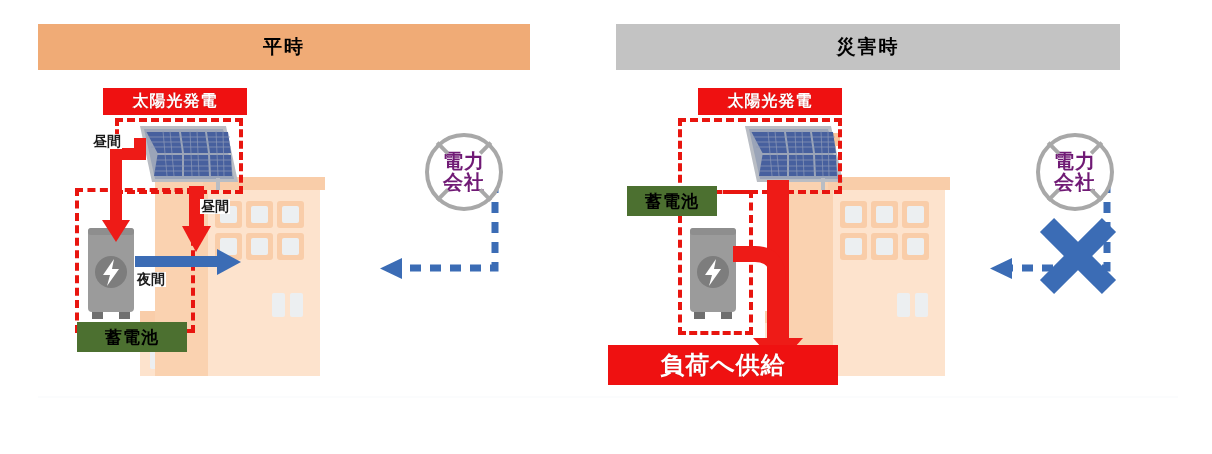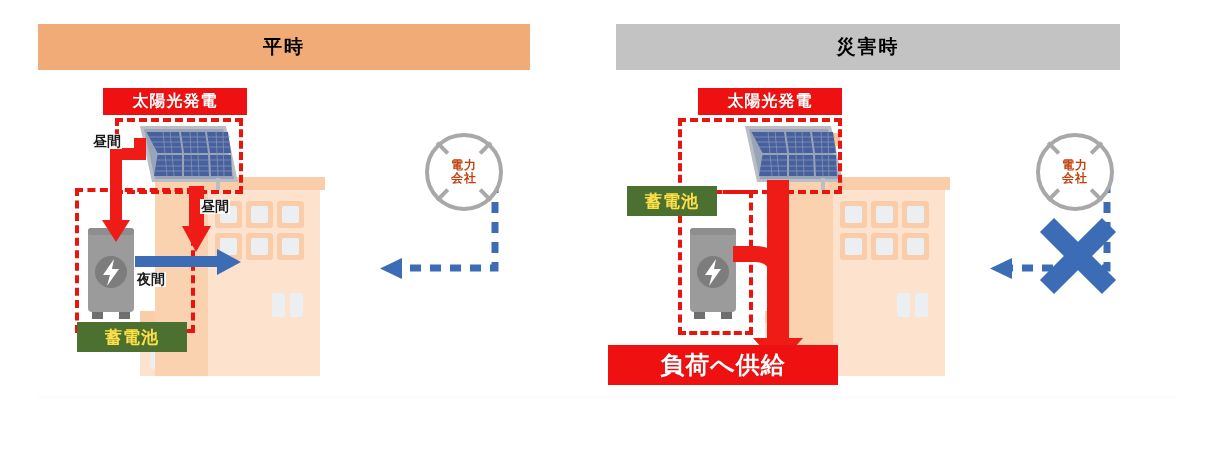--- a/index.html
+++ b/index.html
@@ -61,42 +61,42 @@
   
   .lbl-red{
     position:absolute;
     background:#ef1111;color:#fff;font-weight:bold;
     display:flex;align-items:center;justify-content:center;
     letter-spacing:1px;
     text-shadow:0 0 1px rgba(0,0,0,.25);
   }
   .lbl-green{
     position:absolute;
-    background:#4c7030;color:#fde047;font-weight:bold;
+    background:#4c7030;color:#000000;font-weight:bold;
     display:flex;align-items:center;justify-content:center;
     letter-spacing:1px;
   }
   .lbl-plain{
     position:absolute;
     color:#1a1a1a;font-weight:bold;font-size:14px;
     background:#ffffff;
     padding:0 1px;
     white-space:nowrap;
     line-height:1.1;
   }
 
   
   .utility{
     position:absolute;width:78px;height:78px;border-radius:50%;
     border:4px solid #a8a8a8;background:#ffffff;
     display:flex;flex-direction:column;align-items:center;justify-content:center;
     box-sizing:border-box;
   }
   .utility span{
-    font-weight:bold;font-size:12px;color:#c2410c;line-height:1.05;
+    font-weight:bold;font-size:20px;color:#701a75;line-height:1.05;
     letter-spacing:1px;
   }
   .tick{position:absolute;background:#a8a8a8;}
 
   
   .arrow-svg{position:absolute;overflow:visible;}
 
   .divider{position:absolute;left:38px;top:396px;width:1140px;height:2px;background:#fbfcfd;}
 </style>
 </head>

